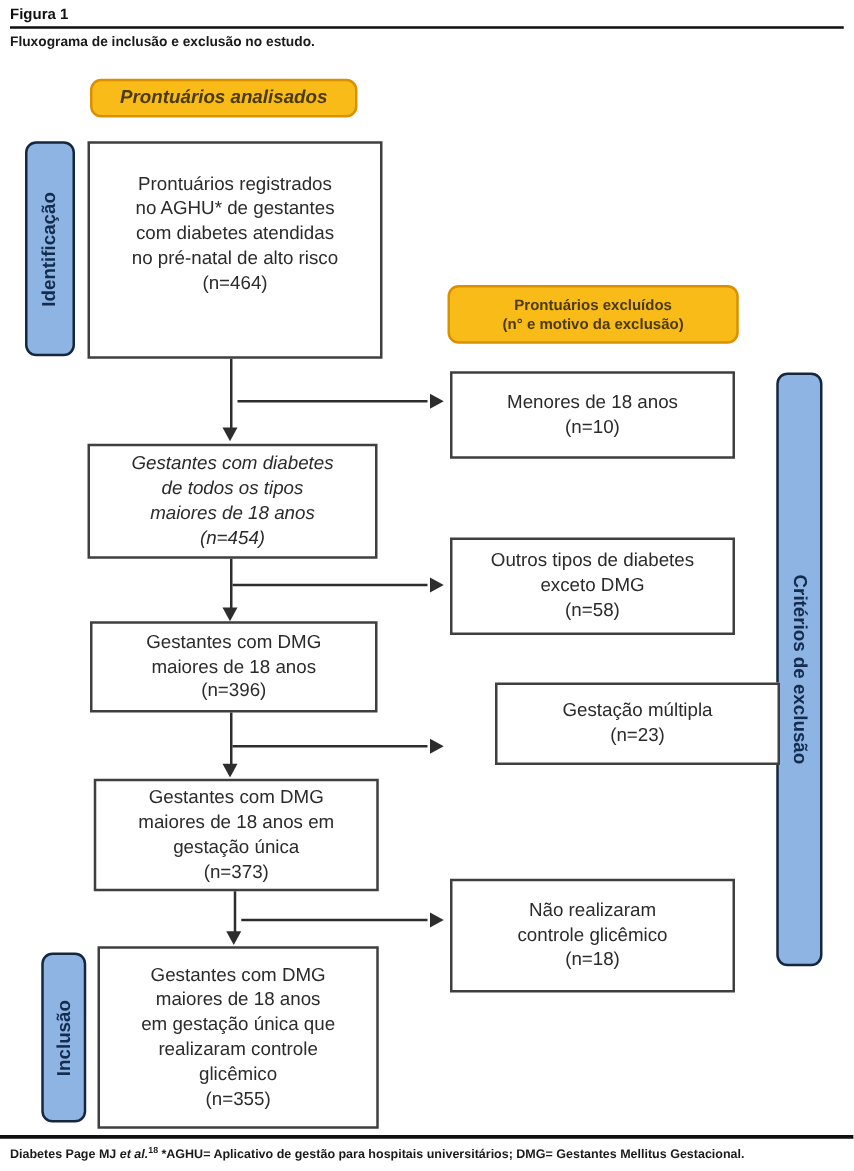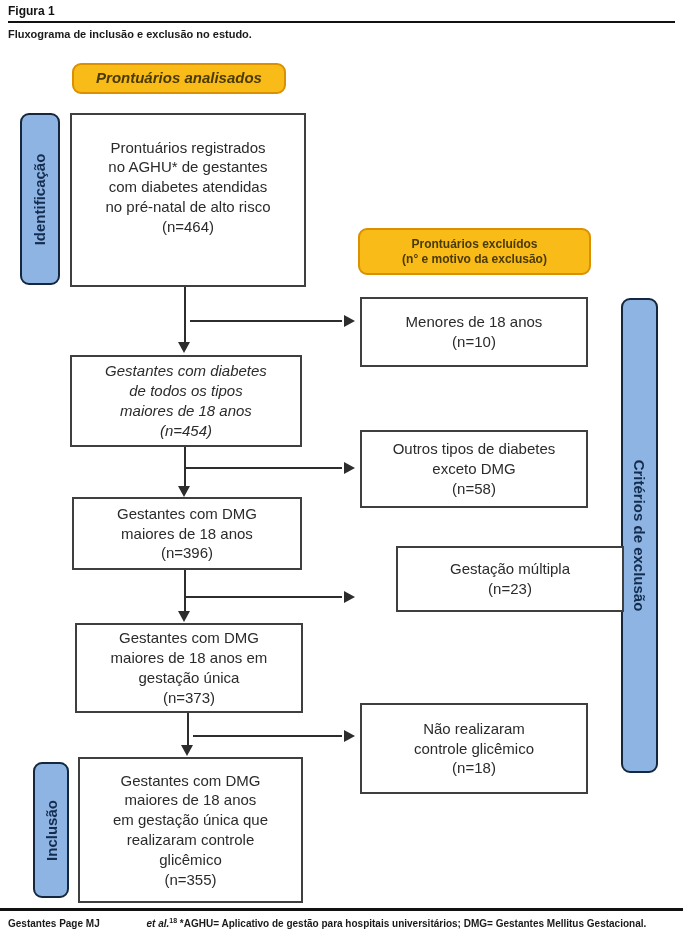--- a/index.html
+++ b/index.html
@@ -9,21 +9,21 @@
   }
 
   
   .fig-label { position:absolute; left:8px; top:4px; font-size:12px; font-weight:bold; color:#111; }
   .header-rule { position:absolute; left:8px; top:21px; width:667px; height:2px; background:#111; }
   .fig-caption { position:absolute; left:8px; top:28px; font-size:11px; color:#1a1a1a;font-weight:bold; }
 
   
   .footer-rule { position:absolute; left:0; top:908px; width:683px; height:3px; background:#111; }
   .footer-text { position:absolute; left:8px; top:917px; font-size:10px; font-weight:bold; color:#1a1a1a; }
-  .footer-text em { font-style:italic;margin-left:44px; }
+  .footer-text em { font-style:italic; }
   .footer-text sup { font-size:7px; }
 
   
   .wbox {
     position:absolute; background:#fff; border:2px solid #3f3f3f;
     display:flex; align-items:center; justify-content:center;
     text-align:center; font-size:15px; line-height:1.32; color:#2b2b2b;
     white-space:pre-line; box-sizing:border-box;
   }
   .ybox {
@@ -144,16 +144,16 @@
   <div class="ah-right" style="left:344px; top:462px;"></div>
 
   <div class="hline" style="left:186px; top:596px; width:156px;"></div>
   <div class="ah-right" style="left:344px; top:591px;"></div>
 
   <div class="hline" style="left:193px; top:735px; width:149px;"></div>
   <div class="ah-right" style="left:344px; top:730px;"></div>
 
   <div class="footer-rule"></div>
   <div class="footer-text">
-    <span>Gestantes Page MJ </span><em>et al.</em><sup>18</sup><span> *AGHU= Aplicativo de gestão para hospitais universitários; DMG= Gestantes Mellitus Gestacional.</span>
+    <span>Diabetes Page MJ </span><em>et al.</em><sup>18</sup><span> *AGHU= Aplicativo de gestão para hospitais universitários; DMG= Gestantes Mellitus Gestacional.</span>
   </div>
 
 </div>
 
 </body></html>

